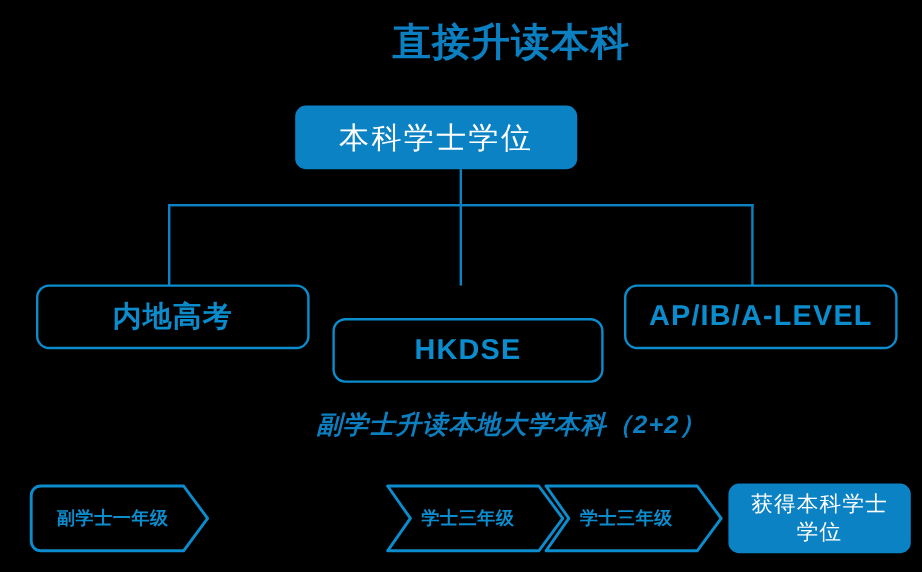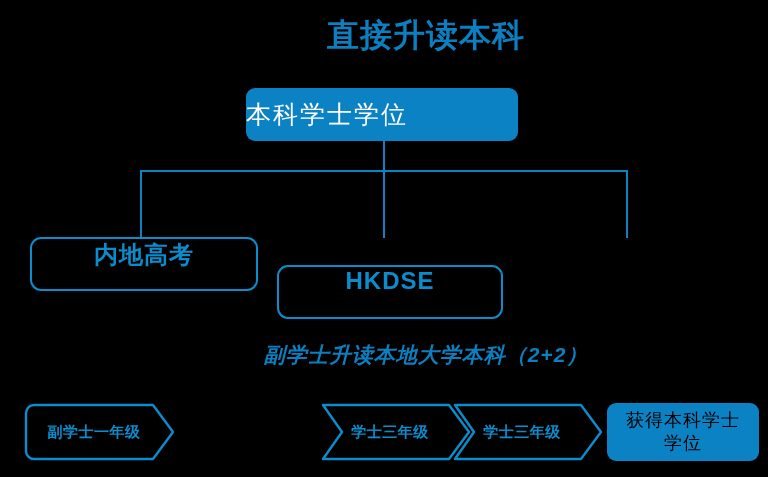--- a/index.html
+++ b/index.html
@@ -41,27 +41,27 @@
     font-size: 21px;
     line-height: 34px;
     font-style: italic;
   }
 
   
   #degree-box {
     position: absolute;
     left: 246px;
     top: 88px;
-    width: 272px;
+    width: 235px;
     height: 53px;
     background: #0b82c4;
     border-radius: 9px;
     display: flex;
     align-items: center;
-    justify-content: flex-start;
+    justify-content: center;
   }
   #degree-box .label {
     color: #ffffff;
     font-size: 25px;
     letter-spacing: 2px;
     white-space: nowrap;
   }
 
   
   .conn {
@@ -83,21 +83,21 @@
     height: 56px;
   }
   .path-box {
     position: absolute;
     top: 0;
     height: 54px;
     border: 2px solid #0b8ccd;
     border-radius: 11px;
     background: transparent;
     display: flex;
-    align-items: flex-start;
+    align-items: center;
     justify-content: center;
     box-sizing: border-box;
   }
   .path-box .label {
     color: #0b8ccd;
     font-size: 24px;
     font-weight: bold;
     letter-spacing: 1px;
     white-space: nowrap;
   }
@@ -147,21 +147,21 @@
   .chev.c3 { left: 452px; }
 
   
   .chev.final {
     left: 607px;
     width: 152px;
     background: #0b82c4;
     border-radius: 9px;
   }
   .chev.final .label {
-    color: #000000;
+    color: #ffffff;
     font-size: 18px;
     font-weight: normal;
     letter-spacing: 1px;
     padding-right: 0;
     white-space: normal;
     line-height: 23px;
     width: 130px;
   }
 </style>
 </head>
@@ -181,20 +181,23 @@
   <div class="conn" id="conn-drop-2"></div>
   <div class="conn" id="conn-drop-3"></div>
 
   <div id="pathways">
     <div class="path-box p0">
       <span class="label">内地高考</span>
     </div>
     <div class="path-box p1">
       <span class="label">HKDSE</span>
     </div>
+    <div class="path-box p2">
+      <span class="label">AP/IB/A-LEVEL</span>
+    </div>
   </div>
 
   <div class="section-title" id="title-assoc">副学士升读本地大学本科（2+2）</div>
 
   <div id="flow">
 
     <div class="chev c0">
       <svg class="chev-svg" viewBox="0 0 152 58">
         <path d="M 10 2 L 129 2 L 149 29 L 129 56 L 10 56 A 8 8 0 0 1 2 48 L 2 10 A 8 8 0 0 1 10 2 Z" fill="none" stroke="#0b8ccd" stroke-width="2.4" stroke-linejoin="round"></path>
       </svg>

